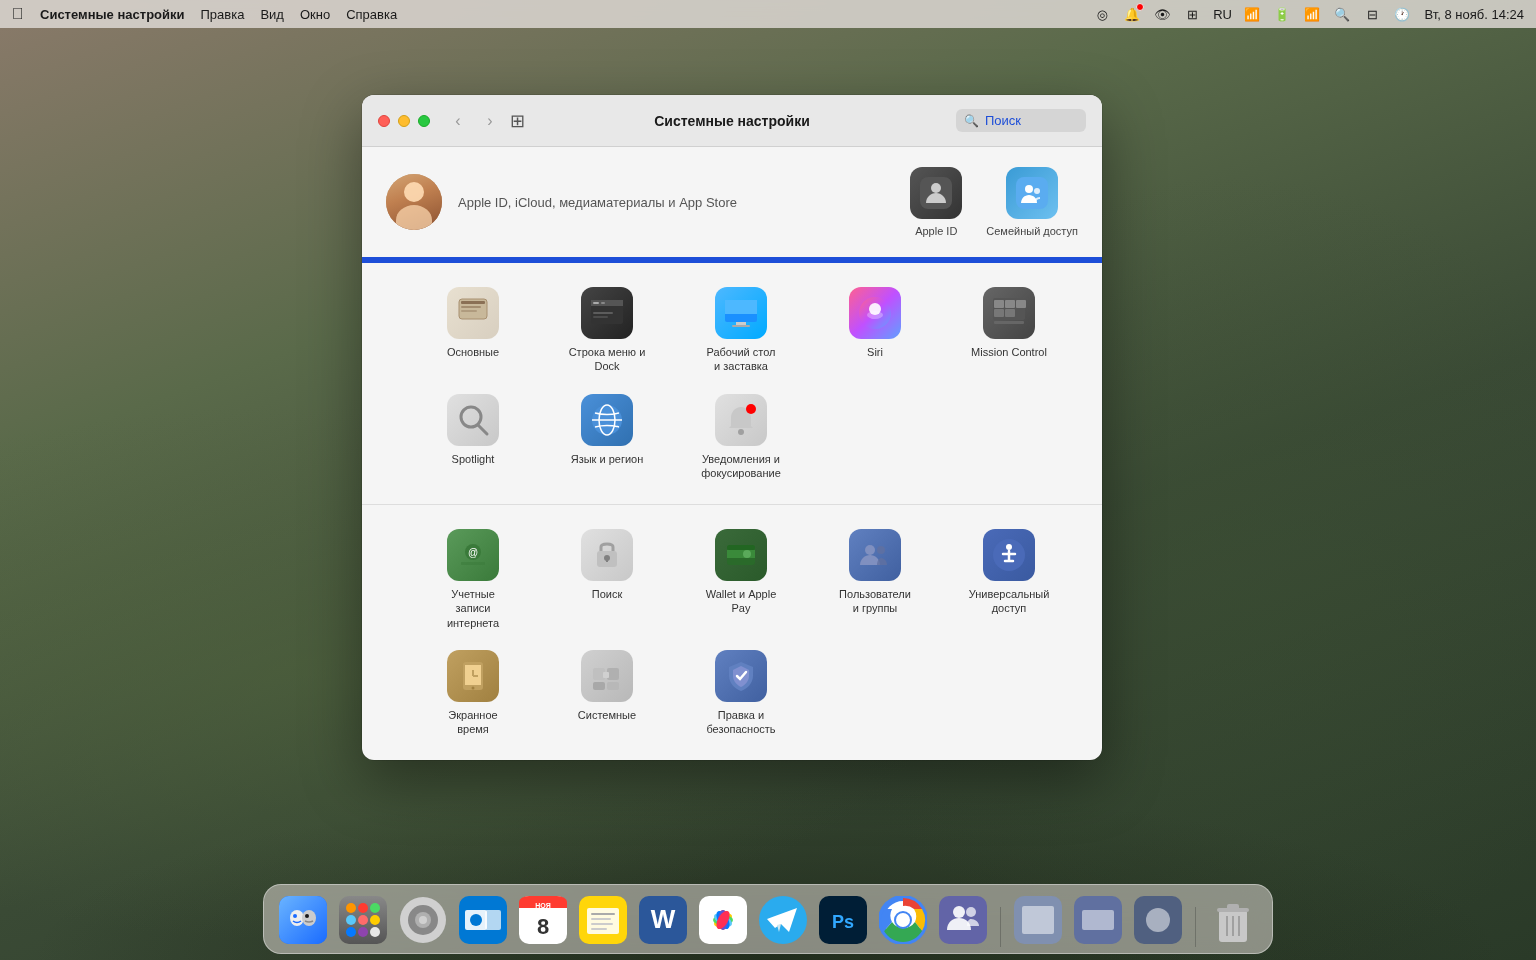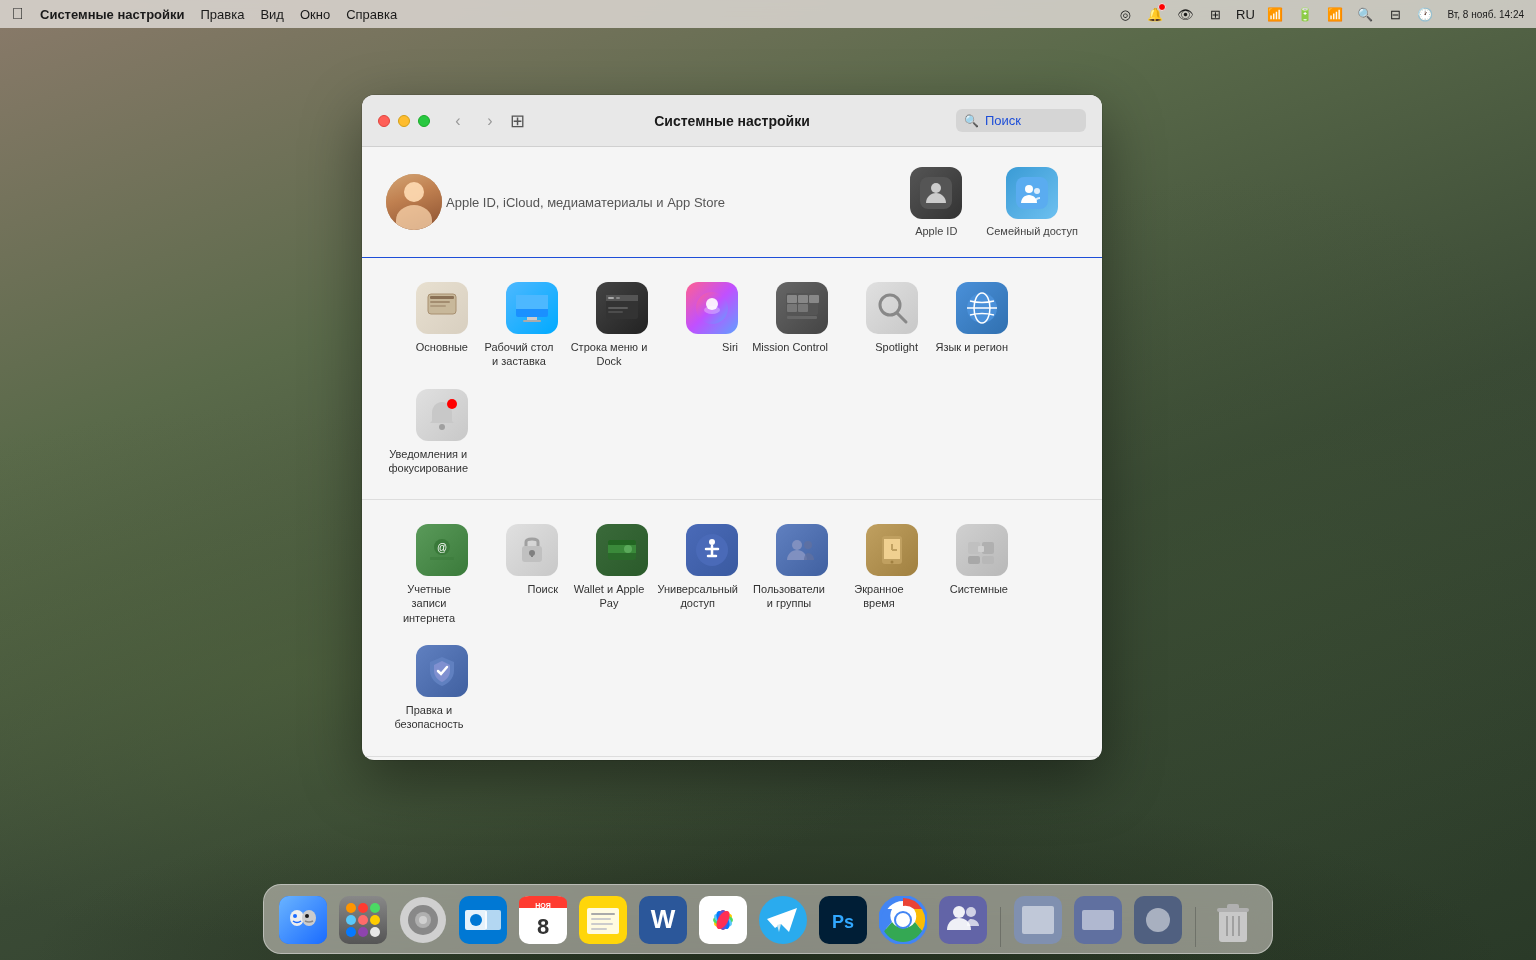--- a/index.html
+++ b/index.html
@@ -79,21 +79,21 @@
     .menubar-icon {
       width: 16px;
       height: 16px;
       display: flex;
       align-items: center;
       justify-content: center;
       font-size: 13px;
     }
 
     .menubar-time {
-      font-size: 10px;
+      font-size: 13px;
       font-weight: 400;
     }
 
     
     .window {
       position: absolute;
       top: 95px;
       left: 362px;
       width: 740px;
       height: 665px;
@@ -190,22 +190,22 @@
       overflow-y: auto;
       height: calc(100% - 52px);
       padding-bottom: 16px;
     }
 
     
     .profile-section {
       display: flex;
       align-items: center;
       padding: 20px 24px;
-      border-bottom: 1px solid #1d4ed8;
-      gap: 4px;
+      border-bottom: 6px solid #1d4ed8;
+      gap: 16px;
     }
 
     .profile-avatar {
       width: 56px;
       height: 56px;
       border-radius: 50%;
       overflow: hidden;
       background: linear-gradient(135deg, #c8a882, #a07050);
       flex-shrink: 0;
       display: flex;
@@ -294,25 +294,26 @@
     .items-grid {
       display: flex;
       flex-wrap: wrap;
       gap: 4px;
     }
 
     .grid-item {
       width: 86px;
       display: flex;
       flex-direction: column;
-      align-items: flex-end;
+      align-items: center;
       padding: 8px 4px;
       border-radius: 8px;
       cursor: pointer;
       gap: 6px;
+      margin-left: 44px;
     }
 
     .item-icon {
       width: 52px;
       height: 52px;
       display: flex;
       align-items: center;
       justify-content: center;
       border-radius: 12px;
       font-size: 26px;
@@ -491,43 +492,43 @@
                 <rect x="4" y="4" width="28" height="20" rx="3" fill="#c8b89a" stroke="#a89070" stroke-width="1"></rect>
                 <rect x="6" y="6" width="24" height="3" rx="1" fill="#8a7055"></rect>
                 <rect x="6" y="11" width="20" height="2" rx="1" fill="#8a7055" opacity="0.6"></rect>
                 <rect x="6" y="15" width="16" height="2" rx="1" fill="#8a7055" opacity="0.4"></rect>
               </svg>
             </div>
             <span class="item-label">Основные</span>
           </div>
 
           <div class="grid-item">
-            <div class="item-icon icon-desktop">
-              <svg width="36" height="36" viewBox="0 0 36 36">
-                <rect x="2" y="5" width="32" height="22" rx="2" fill="#1a90ff"></rect>
-                <rect x="2" y="5" width="32" height="14" fill="#4db8ff"></rect>
-                <rect x="13" y="27" width="10" height="3" fill="#ccc"></rect>
-                <rect x="9" y="30" width="18" height="2" rx="1" fill="#aaa"></rect>
-              </svg>
-            </div>
-            <span class="item-label">Рабочий стол и заставка</span>
-          </div>
-
-          <div class="grid-item">
             <div class="item-icon icon-menubar">
               <svg width="36" height="36" viewBox="0 0 36 36">
                 <rect x="2" y="5" width="32" height="24" rx="2" fill="#333"></rect>
                 <rect x="2" y="5" width="32" height="6" fill="#555"></rect>
                 <rect x="4" y="7" width="6" height="2" rx="1" fill="#aaa"></rect>
                 <rect x="12" y="7" width="4" height="2" rx="1" fill="#aaa" opacity="0.6"></rect>
                 <rect x="4" y="17" width="20" height="2" rx="1" fill="#666" opacity="0.8"></rect>
                 <rect x="4" y="21" width="15" height="2" rx="1" fill="#666" opacity="0.5"></rect>
               </svg>
             </div>
             <span class="item-label">Строка меню и Dock</span>
+          </div>
+
+          <div class="grid-item">
+            <div class="item-icon icon-desktop">
+              <svg width="36" height="36" viewBox="0 0 36 36">
+                <rect x="2" y="5" width="32" height="22" rx="2" fill="#1a90ff"></rect>
+                <rect x="2" y="5" width="32" height="14" fill="#4db8ff"></rect>
+                <rect x="13" y="27" width="10" height="3" fill="#ccc"></rect>
+                <rect x="9" y="30" width="18" height="2" rx="1" fill="#aaa"></rect>
+              </svg>
+            </div>
+            <span class="item-label">Рабочий стол и заставка</span>
           </div>
 
           <div class="grid-item">
             <div class="item-icon icon-siri">
               <svg width="36" height="36" viewBox="0 0 36 36">
                 <defs>
                   <linearGradient id="siri-grad" x1="0%" y1="0%" x2="100%" y2="100%">
                     <stop offset="0%" style="stop-color:#ff6090"></stop>
                     <stop offset="50%" style="stop-color:#c050ff"></stop>
                     <stop offset="100%" style="stop-color:#60a0ff"></stop>
@@ -625,40 +626,40 @@
                 <rect x="4" y="8" width="28" height="20" rx="3" fill="#2a6a2a"></rect>
                 <rect x="4" y="13" width="28" height="8" fill="#3a8a3a"></rect>
                 <circle cx="24" cy="17" r="4" fill="#5aaa5a"></circle>
                 <rect x="4" y="8" width="28" height="5" rx="3" fill="#226622"></rect>
               </svg>
             </div>
             <span class="item-label">Wallet и Apple Pay</span>
           </div>
 
           <div class="grid-item">
-            <div class="item-icon icon-accessibility">
-              <svg width="36" height="36" viewBox="0 0 36 36">
-                <circle cx="18" cy="18" r="16" fill="#4a6ab8"></circle>
-                <circle cx="18" cy="10" r="3" fill="white"></circle>
-                <path d="M18 14 L18 24 M12 17 L24 17 M14 24 L18 24 L22 24" stroke="white" stroke-width="2.5" fill="none" stroke-linecap="round"></path>
-              </svg>
-            </div>
-            <span class="item-label">Универсальный доступ</span>
-          </div>
-
-          <div class="grid-item">
             <div class="item-icon icon-users">
               <svg width="36" height="36" viewBox="0 0 36 36">
                 <circle cx="13" cy="13" r="5" fill="#8090c0"></circle>
                 <path d="M3 28 C3 22 8 18 13 18 C18 18 23 22 23 28" fill="#8090c0"></path>
                 <circle cx="24" cy="13" r="4" fill="#6070a0" opacity="0.8"></circle>
                 <path d="M20 28 C20 24 22 21 24 21 C27 21 30 24 30 28" fill="#6070a0" opacity="0.8"></path>
               </svg>
             </div>
             <span class="item-label">Пользователи и группы</span>
+          </div>
+
+          <div class="grid-item">
+            <div class="item-icon icon-accessibility">
+              <svg width="36" height="36" viewBox="0 0 36 36">
+                <circle cx="18" cy="18" r="16" fill="#4a6ab8"></circle>
+                <circle cx="18" cy="10" r="3" fill="white"></circle>
+                <path d="M18 14 L18 24 M12 17 L24 17 M14 24 L18 24 L22 24" stroke="white" stroke-width="2.5" fill="none" stroke-linecap="round"></path>
+              </svg>
+            </div>
+            <span class="item-label">Универсальный доступ</span>
           </div>
 
           <div class="grid-item">
             <div class="item-icon icon-screen-time">
               <svg width="36" height="36" viewBox="0 0 36 36">
                 <rect x="8" y="4" width="20" height="28" rx="3" fill="#c0a060"></rect>
                 <rect x="10" y="7" width="16" height="20" fill="#f0d090"></rect>
                 <line x1="18" y1="12" x2="18" y2="18" stroke="#c0a060" stroke-width="2"></line>
                 <line x1="18" y1="18" x2="23" y2="18" stroke="#c0a060" stroke-width="2"></line>
                 <circle cx="18" cy="30" r="1.5" fill="#a08040"></circle>

